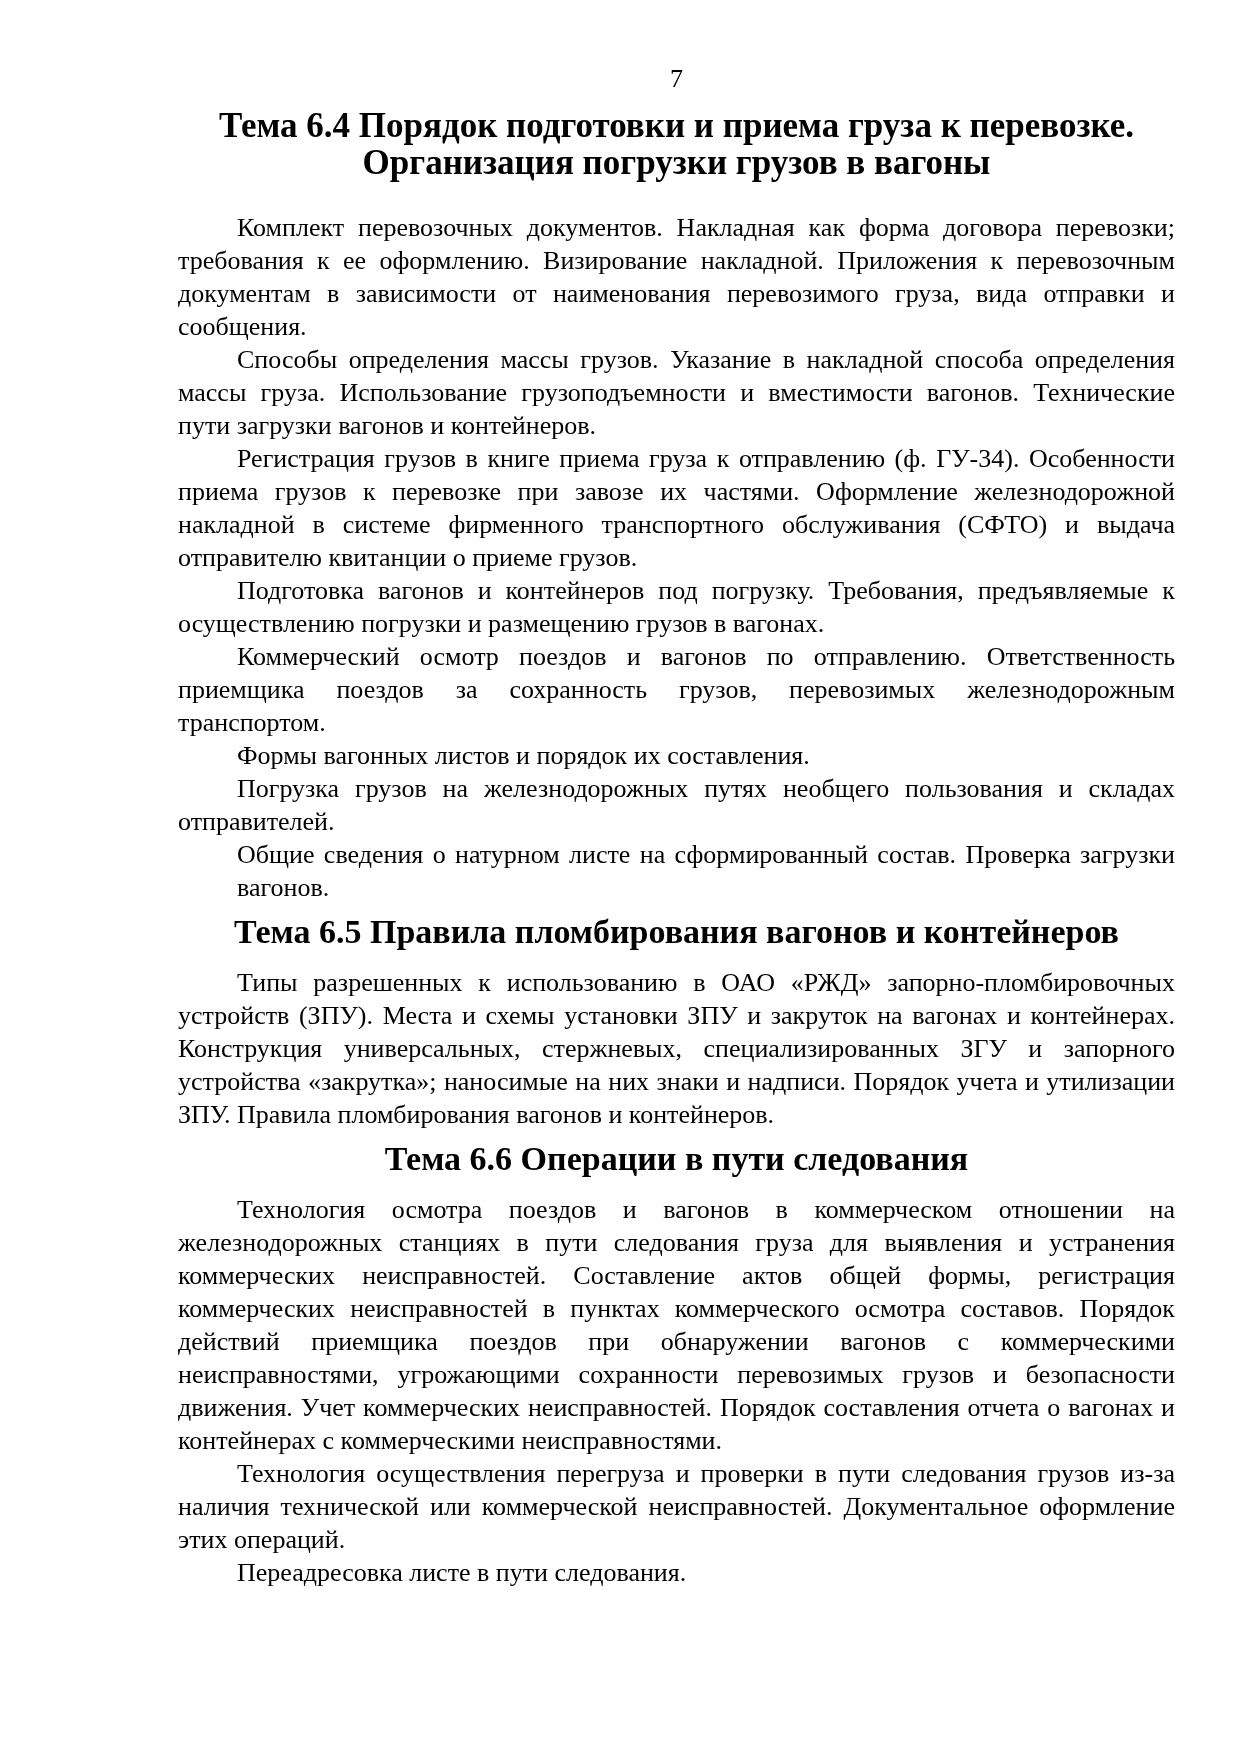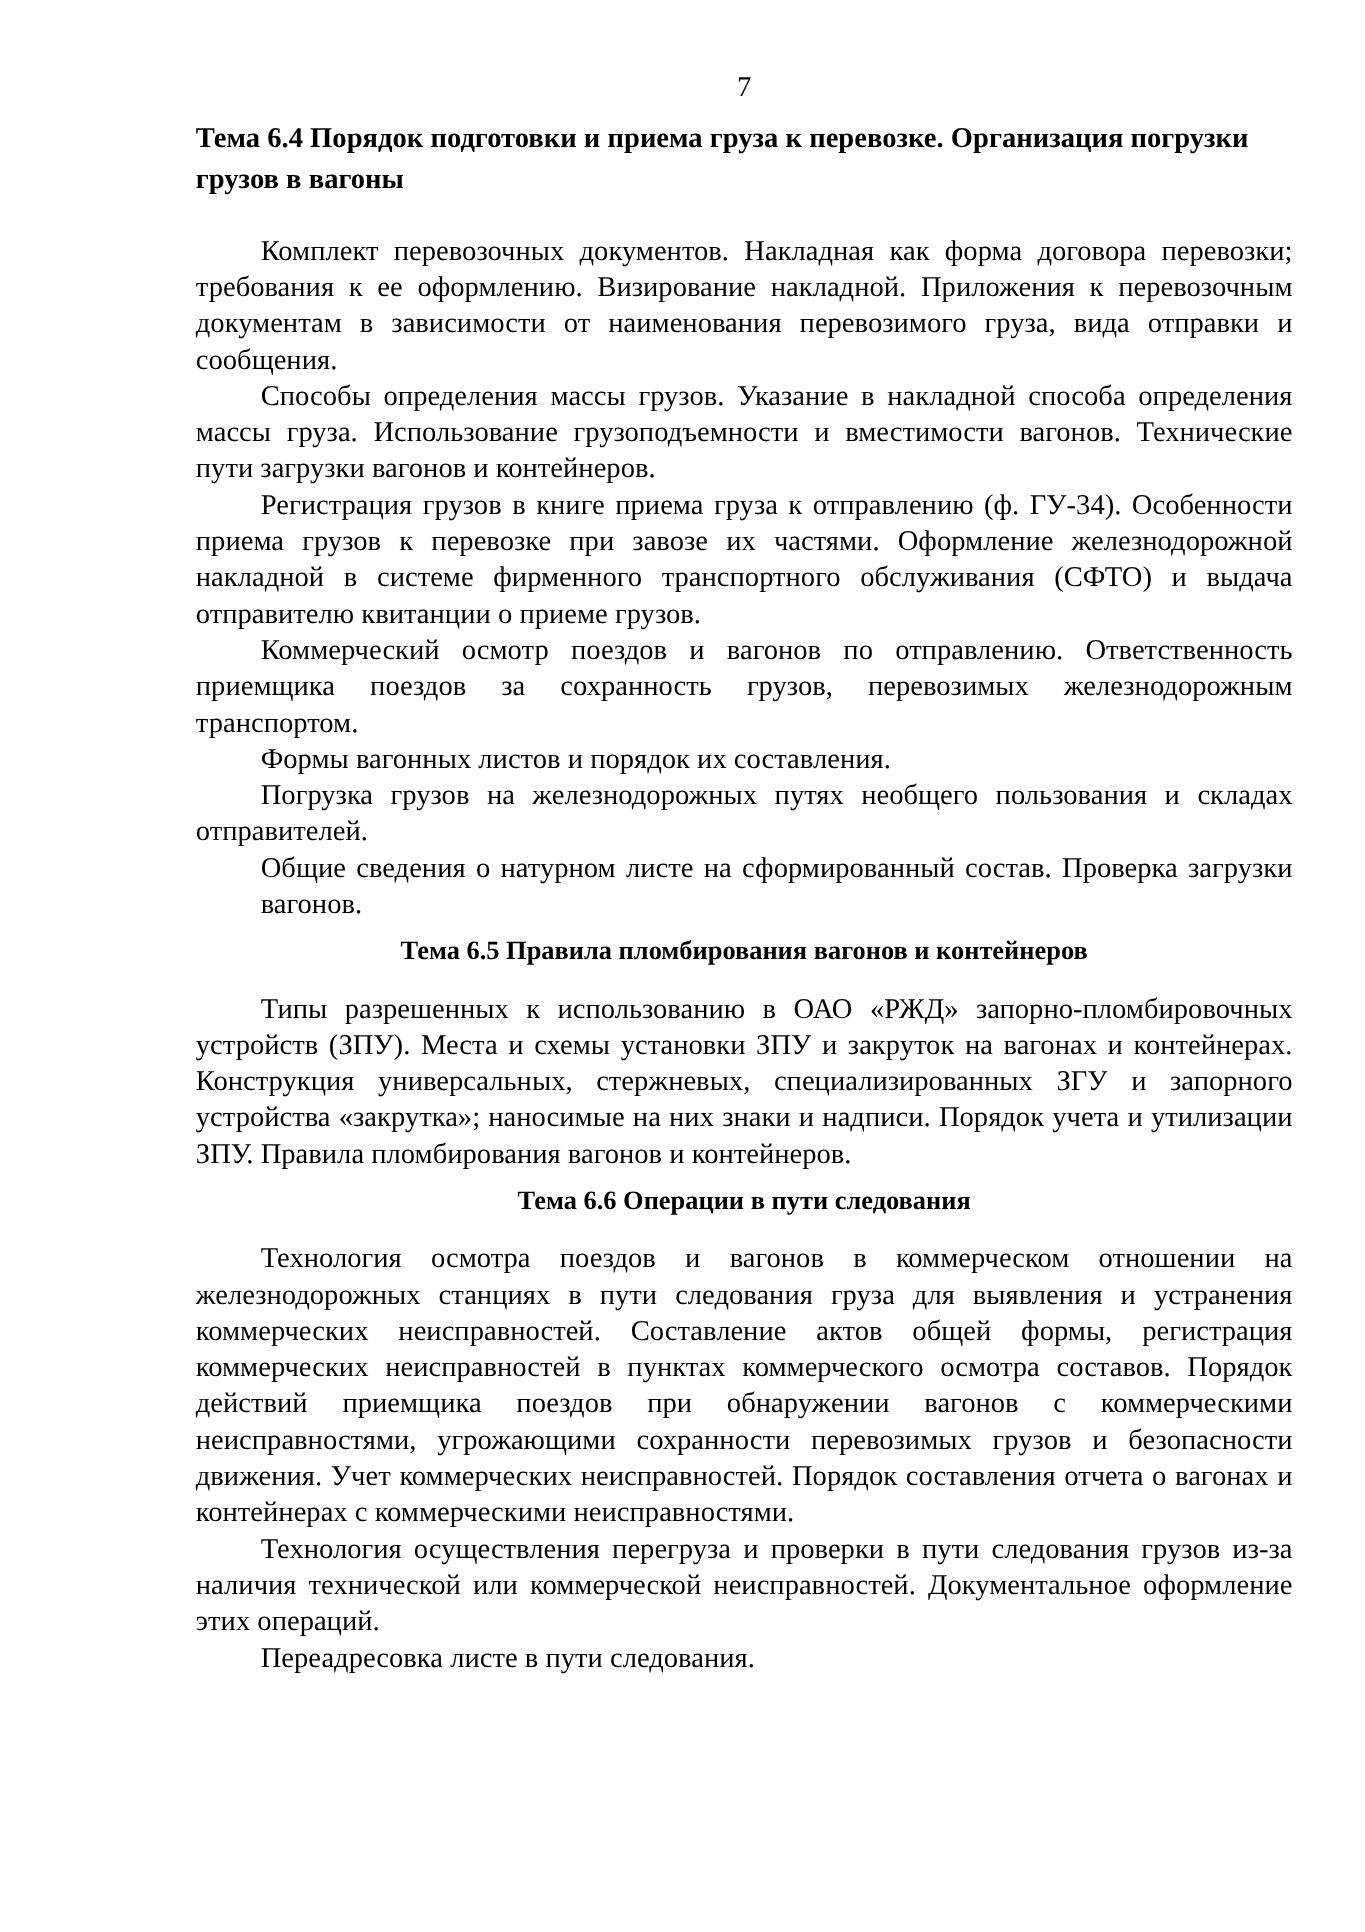--- a/index.html
+++ b/index.html
@@ -19,29 +19,29 @@
     line-height: 33px;
     color: #000000;
     overflow: hidden;
   }
   .page-number {
     text-align: center;
     margin: 0;
   }
   .doc-title {
     font-weight: bold;
-    text-align: left;
-    font-size: 26px;
+    text-align: center;
+    font-size: 35px;
     line-height: 37px;
     margin: 12px 0 30px 0;
   }
   .section-heading {
     font-weight: bold;
     text-align: center;
-    font-size: 24px;
+    font-size: 34px;
     line-height: 33px;
     margin: 11px 0 18px 0;
   }
   p.para {
     margin: 0;
     text-indent: 59px;
     text-align: justify;
   }
   p.para.block-indent {
     margin-left: 59px;
@@ -53,20 +53,21 @@
 
 <div class="page">
 
   <div class="page-number">7</div>
 
   <div class="doc-title">Тема 6.4 Порядок подготовки и приема груза к перевозке. Организация погрузки грузов в вагоны</div>
 
   <p class="para">Комплект перевозочных документов. Накладная как форма договора перевозки; требования к ее оформлению. Визирование накладной. Приложения к перевозочным документам в зависимости от наименования перевозимого груза, вида отправки и сообщения.</p>
   <p class="para">Способы определения массы грузов. Указание в накладной способа определения массы груза. Использование грузоподъемности и вместимости вагонов. Технические пути загрузки вагонов и контейнеров.</p>
   <p class="para">Регистрация грузов в книге приема груза к отправлению (ф. ГУ-34). Особенности приема грузов к перевозке при завозе их частями. Оформление железнодорожной накладной в системе фирменного транспортного обслуживания (СФТО) и выдача отправителю квитанции о приеме грузов.</p>
+  <p class="para">Подготовка вагонов и контейнеров под погрузку. Требования, предъявляемые к осуществлению погрузки и размещению грузов в вагонах.</p>
   <p class="para">Коммерческий осмотр поездов и вагонов по отправлению. Ответственность приемщика поездов за сохранность грузов, перевозимых железнодорожным транспортом.</p>
   <p class="para">Формы вагонных листов и порядок их составления.</p>
   <p class="para">Погрузка грузов на железнодорожных путях необщего пользования и складах отправителей.</p>
   <p class="para block-indent">Общие сведения о натурном листе на сформированный состав. Проверка загрузки вагонов.</p>
 
   <div class="section-heading">Тема 6.5 Правила пломбирования вагонов и контейнеров</div>
 
   <p class="para">Типы разрешенных к использованию в ОАО «РЖД» запорно-пломбировочных устройств (ЗПУ). Места и схемы установки ЗПУ и закруток на вагонах и контейнерах. Конструкция универсальных, стержневых, специализированных ЗГУ и запорного устройства «закрутка»; наносимые на них знаки и надписи. Порядок учета и утилизации ЗПУ. Правила пломбирования вагонов и контейнеров.</p>
 
   <div class="section-heading">Тема 6.6 Операции в пути следования</div>

